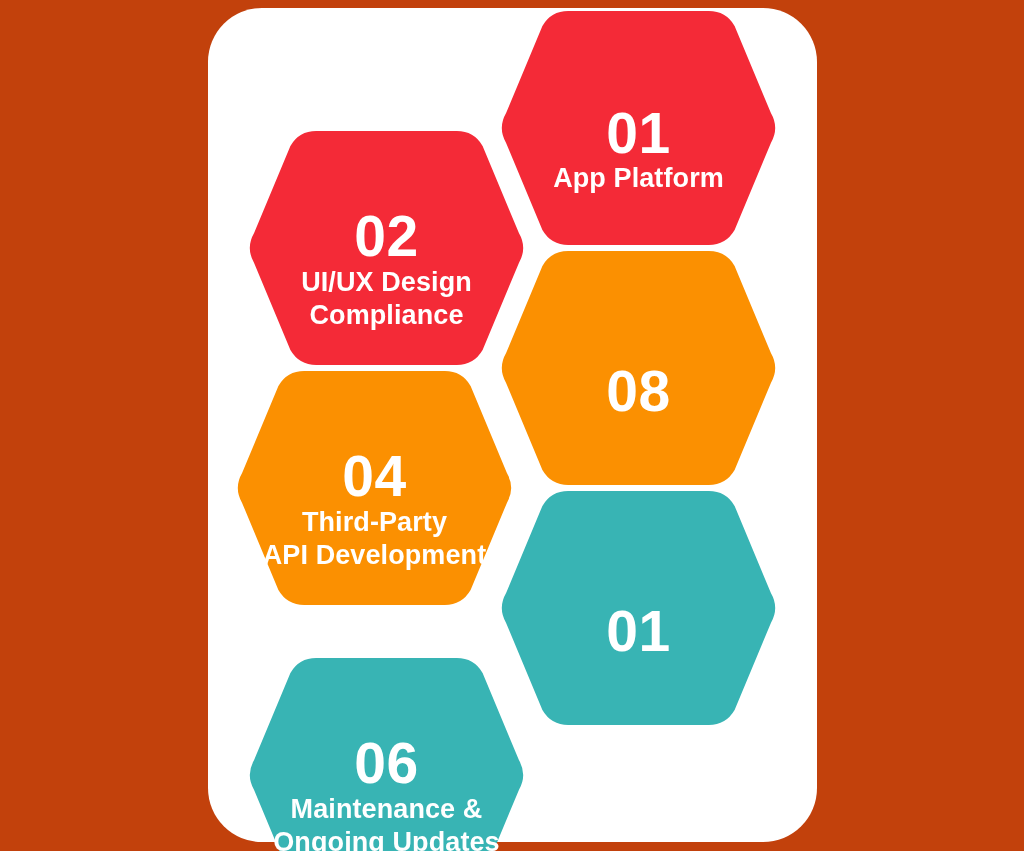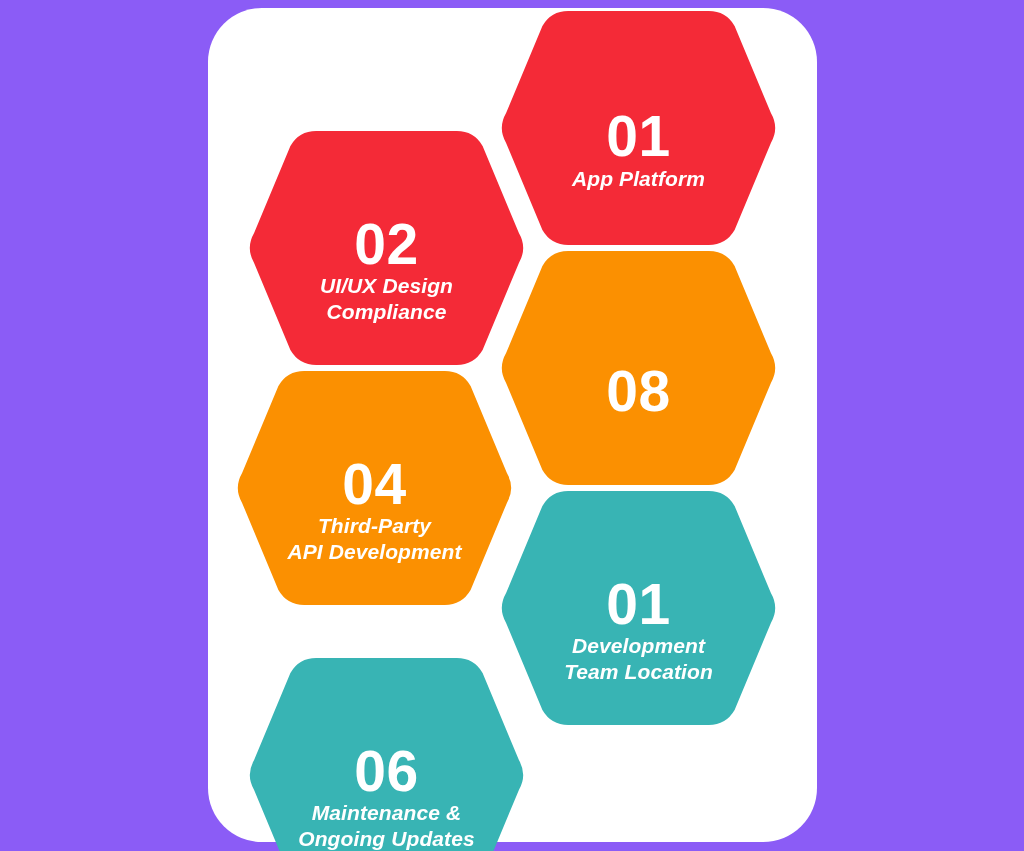--- a/index.html
+++ b/index.html
@@ -76,43 +76,42 @@
   .hex-number {
     font-size: 57px;
     font-weight: 700;
     line-height: 0.92;
     letter-spacing: 0.5px;
     color: #FFFFFF;
     margin: 0;
   }
 
   .hex-label {
-    font-size: 21px;
+    font-size: 27px;
     font-weight: 700;
     line-height: 1.22;
     color: #FFFFFF;
     margin: 3px 0 0 0;
     max-width: 230px;
     white-space: pre-line;
     letter-spacing: 0.1px;
-    font-style: italic;
   }
 
   
   .pos-01 { left: 498px; top: 11px;  }
   .pos-02 { left: 246px; top: 131px; }
   .pos-03 { left: 498px; top: 251px; }
   .pos-04 { left: 246px; top: 371px; }
   .pos-05 { left: 498px; top: 491px; }
   .pos-06 { left: 246px; top: 611px; margin-top: 47px; }
 </style>
 </head>
 <body>
 
-<div id="stage" style="background: #8b5cf6;">
+<div id="stage" style="background: #c2410c;">
 
   <div id="card" style="background: rgb(255, 255, 255); border-radius: 54px;"></div>
 
   <div id="hex-grid">
 
     <div class="hex-body pos-01" style="left: 498px; top: 11px;">
       <svg class="hex-svg" viewBox="0 0 281 234" preserveAspectRatio="none">
         <path d="M 70.25 0 L 210.75 0 Q 228 0 236.6 14.9 L 272.9 102.1
                  Q 281.5 117 272.9 131.9 L 236.6 219.1 Q 228 234 210.75 234
                  L 70.25 234 Q 53 234 44.4 219.1 L 8.1 131.9
@@ -166,22 +165,20 @@
 
     <div class="hex-body pos-05" style="left: 498px; top: 491px;">
       <svg class="hex-svg" viewBox="0 0 281 234" preserveAspectRatio="none">
         <path d="M 70.25 0 L 210.75 0 Q 228 0 236.6 14.9 L 272.9 102.1
                  Q 281.5 117 272.9 131.9 L 236.6 219.1 Q 228 234 210.75 234
                  L 70.25 234 Q 53 234 44.4 219.1 L 8.1 131.9
                  Q -0.5 117 8.1 102.1 L 44.4 14.9 Q 53 0 70.25 0 Z" fill="#38B4B4"></path>
       </svg>
       <div class="hex-content">
         <div class="hex-number">01</div>
-        <div class="hex-label">Development
-Team Location</div>
       </div>
     </div>
 
     <div class="hex-body pos-06" style="left: 246px; top: 611px;">
       <svg class="hex-svg" viewBox="0 0 281 234" preserveAspectRatio="none">
         <path d="M 70.25 0 L 210.75 0 Q 228 0 236.6 14.9 L 272.9 102.1
                  Q 281.5 117 272.9 131.9 L 236.6 219.1 Q 228 234 210.75 234
                  L 70.25 234 Q 53 234 44.4 219.1 L 8.1 131.9
                  Q -0.5 117 8.1 102.1 L 44.4 14.9 Q 53 0 70.25 0 Z" fill="#38B4B4"></path>
       </svg>

